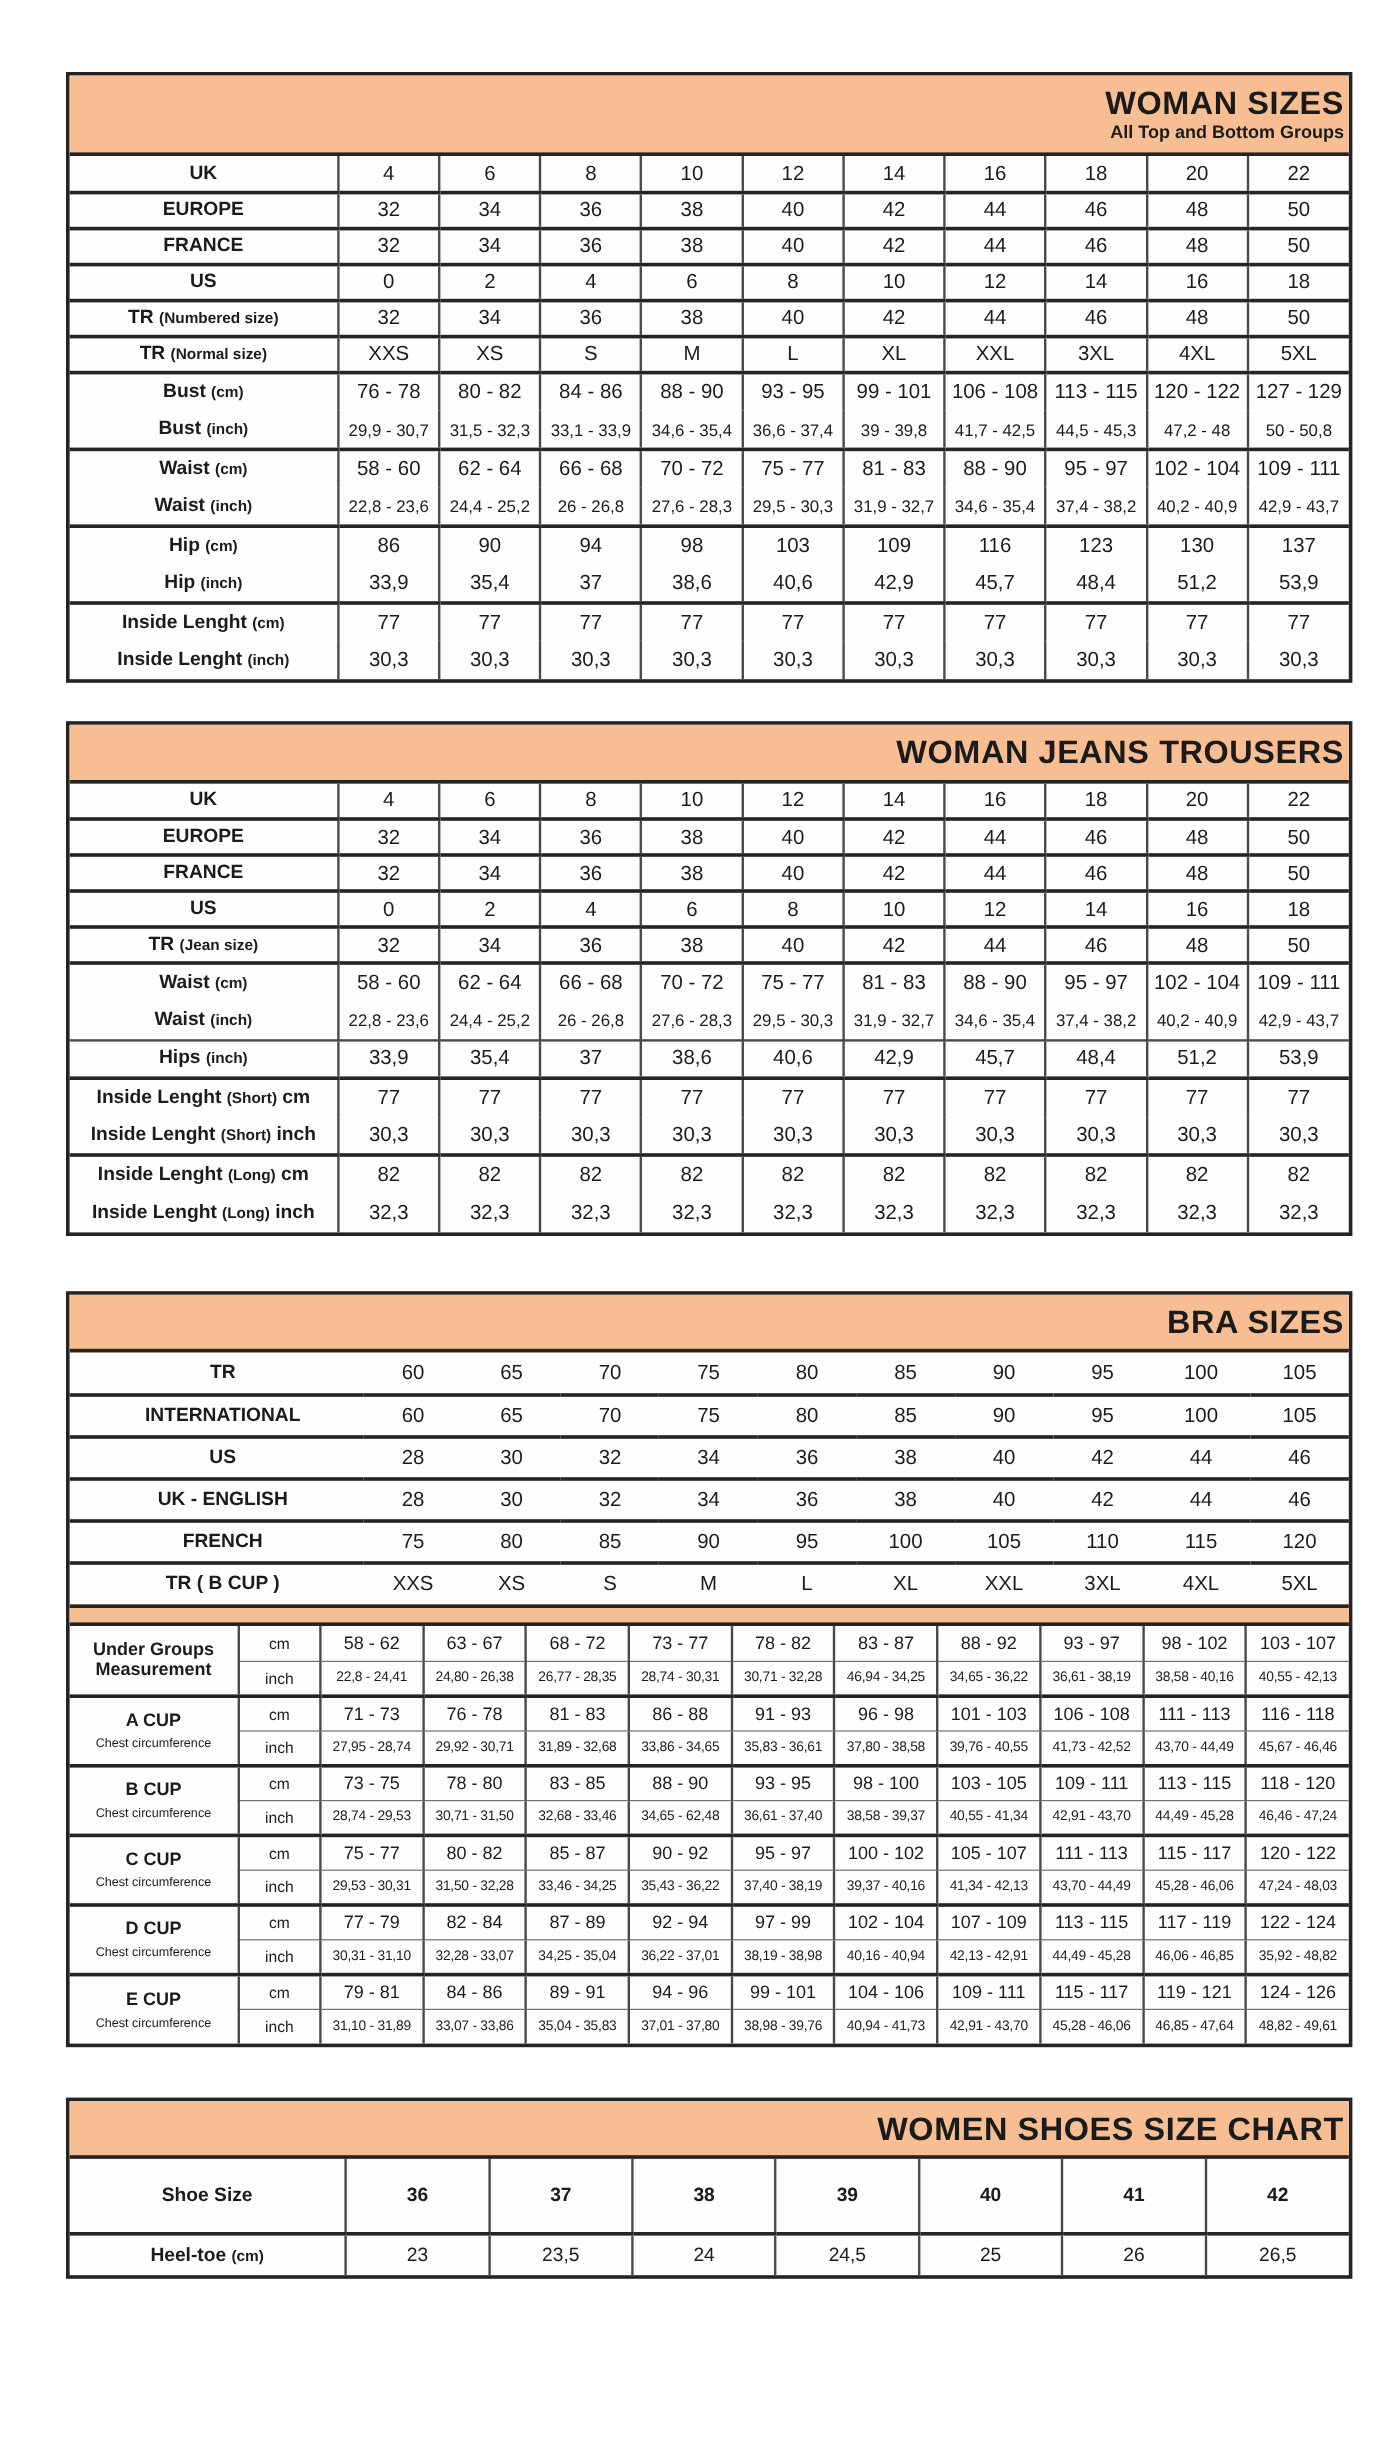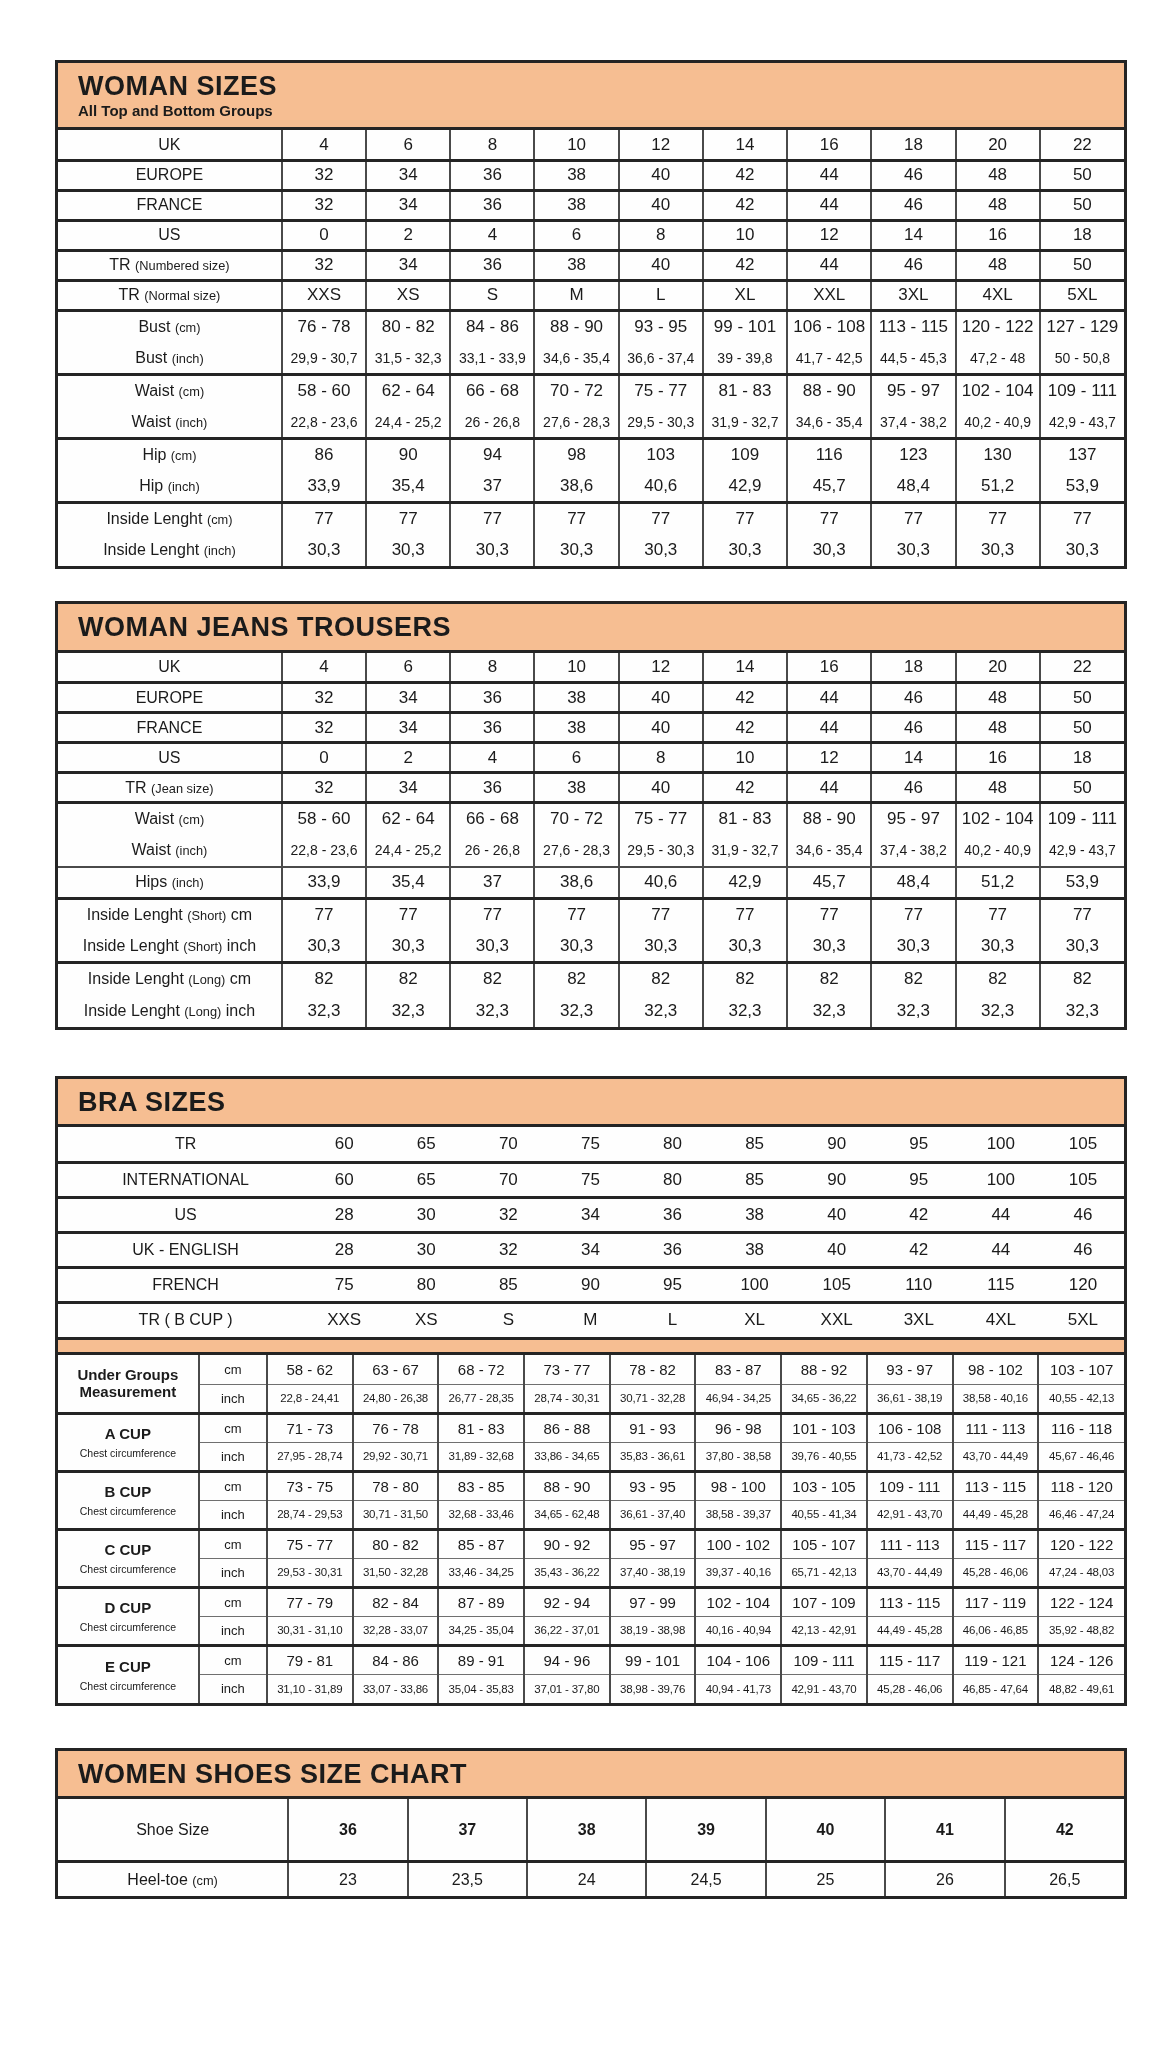--- a/index.html
+++ b/index.html
@@ -10,21 +10,21 @@
     overflow:hidden;position:relative;
   }
   .doc{position:absolute;left:55px;top:60px;width:1072px;}
   .sec{margin-bottom:32px;}
   #sec-woman_jeans{margin-bottom:46px;}
   #sec-bra_sizes{margin-bottom:42px;}
 
   .frame{border:3px solid var(--bdark);background:#fefefe;}
   .hd{
     background:var(--accent);border-bottom:3px solid var(--bdark);
-    text-align:left;padding:9px 4px 8px 20px;
+    text-align:right;padding:9px 4px 8px 20px;
   }
   .hd-title{font-size:27px;font-weight:bold;letter-spacing:.5px;line-height:1.05;display:block;}
   .hd-sub{font-size:15px;font-weight:bold;margin-top:2px;display:block;}
 
   table.tb{width:100%;border-collapse:collapse;table-layout:fixed;}
   .tb td{
     border:2px solid var(--bmid);
     text-align:center;vertical-align:middle;padding:1px 2px;
   }
   .tb tr:first-child>td{border-top:0;}
@@ -32,21 +32,21 @@
   td.c0{border-left:0;}
   td.cl{border-right:0;}
   tr.group-sep>td{border-top:3px solid var(--bdark);}
   tr.pair-a>td{border-bottom:0;}
   tr.pair-b>td{border-top:0;}
   tr.cupsep-a>td{border-bottom:0;}
   tr.cupsep-b>td{border-top:1px solid #6f6f6f;}
   td.no-bot{border-bottom:0;}
   .no-v td{border-left:0;border-right:0;}
 
-  .lab{text-align:left;padding-left:14px;font-weight:normal;font-size:16px;}
+  .lab{text-align:left;padding-left:14px;font-weight:bold;font-size:16px;}
   .paren{font-size:.8em;}
   .val{font-size:17px;}
   .small{font-size:14px;}
 
   .simple tr{height:30px;}
   .simple tr.pair-a,.simple tr.pair-b{height:32px;}
 
   .bra-plain tr{height:35px;}
   .bra-plain .lab{padding-left:12px;}
   .strip{height:12px;background:var(--accent);border-top:3px solid var(--bdark);border-bottom:3px solid var(--bdark);}
@@ -679,21 +679,21 @@
               <td class="val cl">120 - 122</td>
             </tr>
             <tr class="cupsep-b">
               <td class="unit">inch</td>
               <td class="val small">29,53 - 30,31</td>
               <td class="val small">31,50 - 32,28</td>
               <td class="val small">33,46 - 34,25</td>
               <td class="val small">35,43 - 36,22</td>
               <td class="val small">37,40 - 38,19</td>
               <td class="val small">39,37 - 40,16</td>
-              <td class="val small">65,71 - 42,13</td>
+              <td class="val small">41,34 - 42,13</td>
               <td class="val small">43,70 - 44,49</td>
               <td class="val small">45,28 - 46,06</td>
               <td class="val small cl">47,24 - 48,03</td>
             </tr>
             <tr class="group-sep cupsep-a">
               <td class="cuplab-cell c0" rowspan="2">
                 <div class="cuplab">D CUP</div>
                 <div class="cupsub">Chest circumference</div>
               </td>
               <td class="unit">cm</td>

